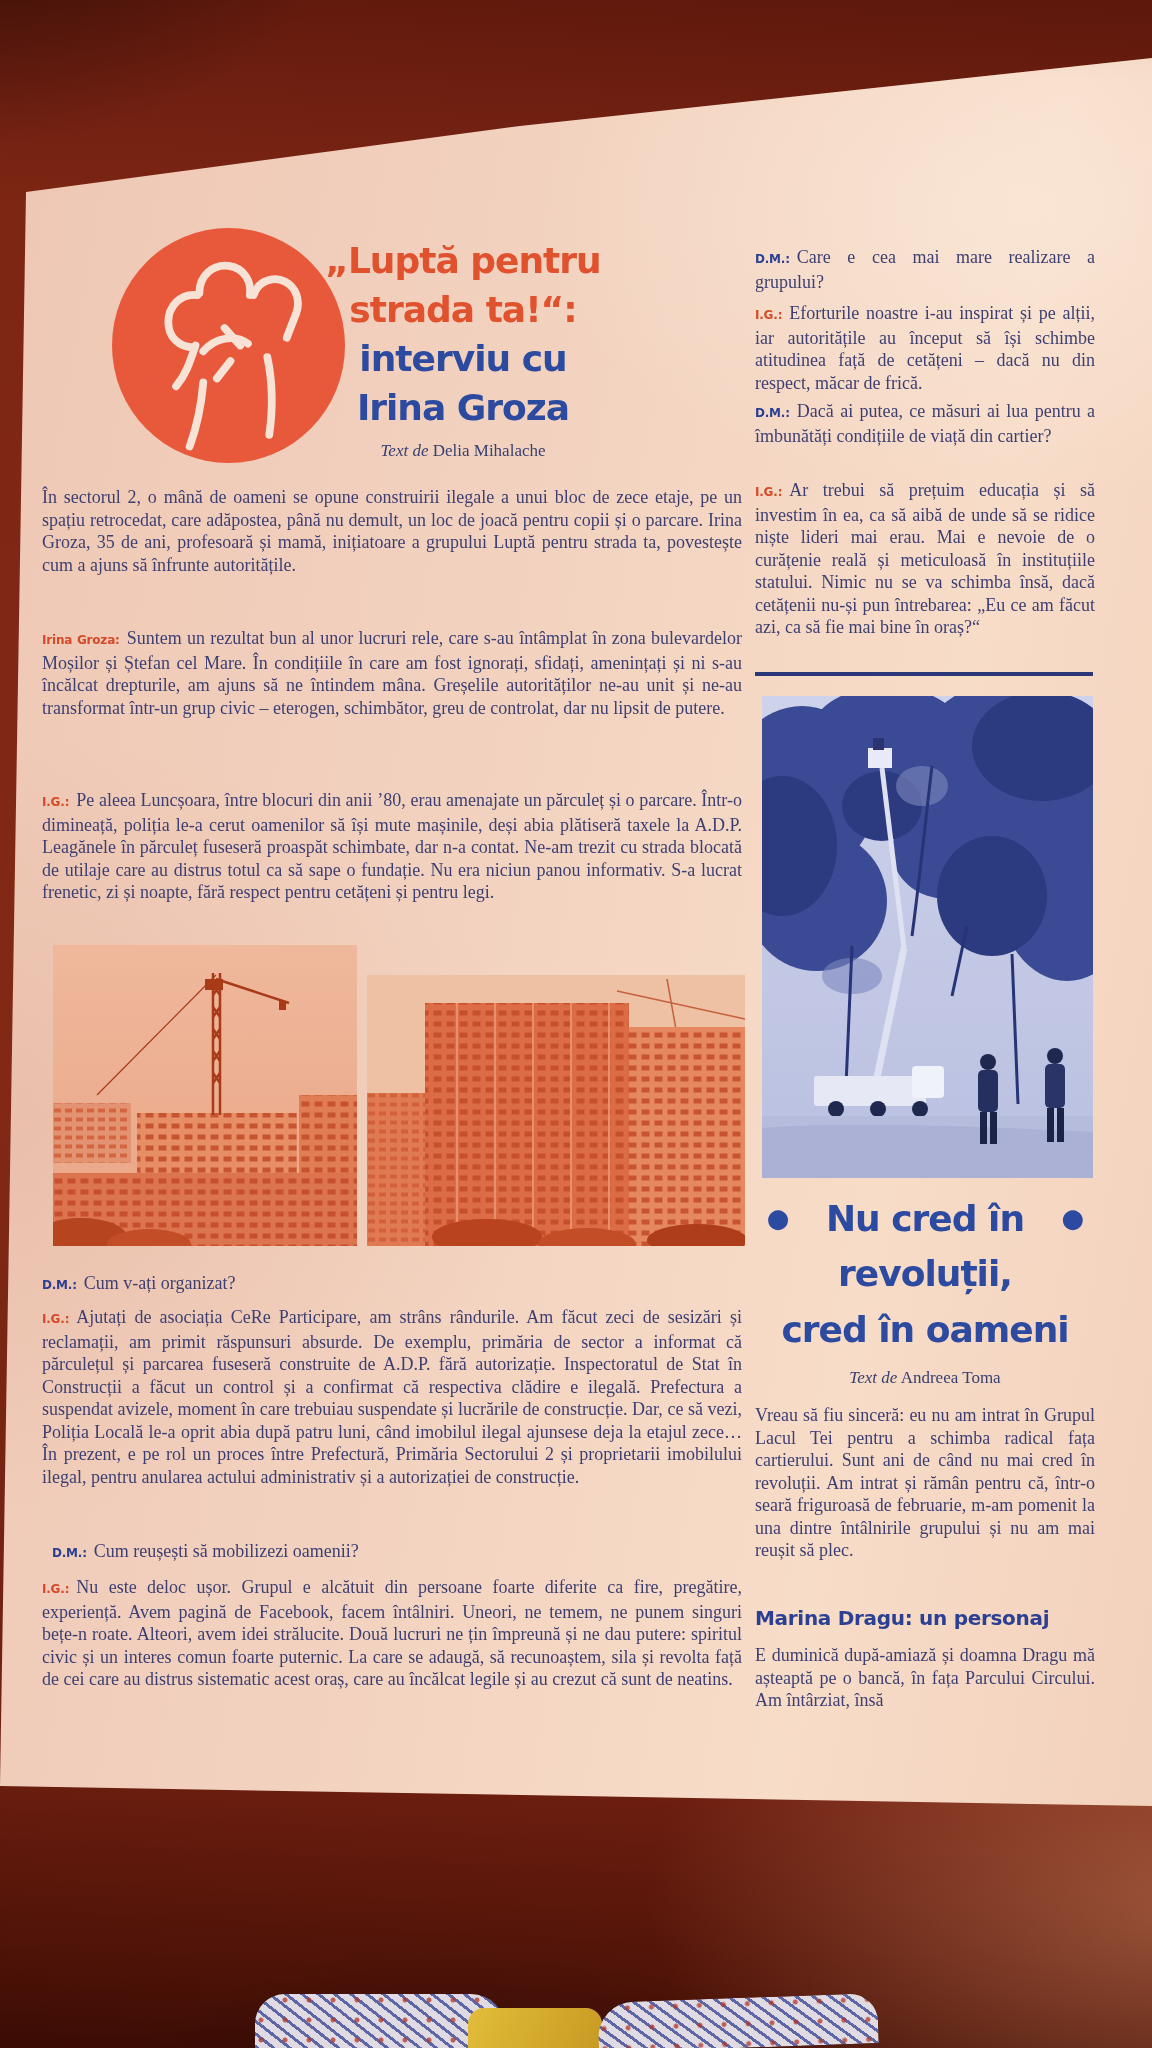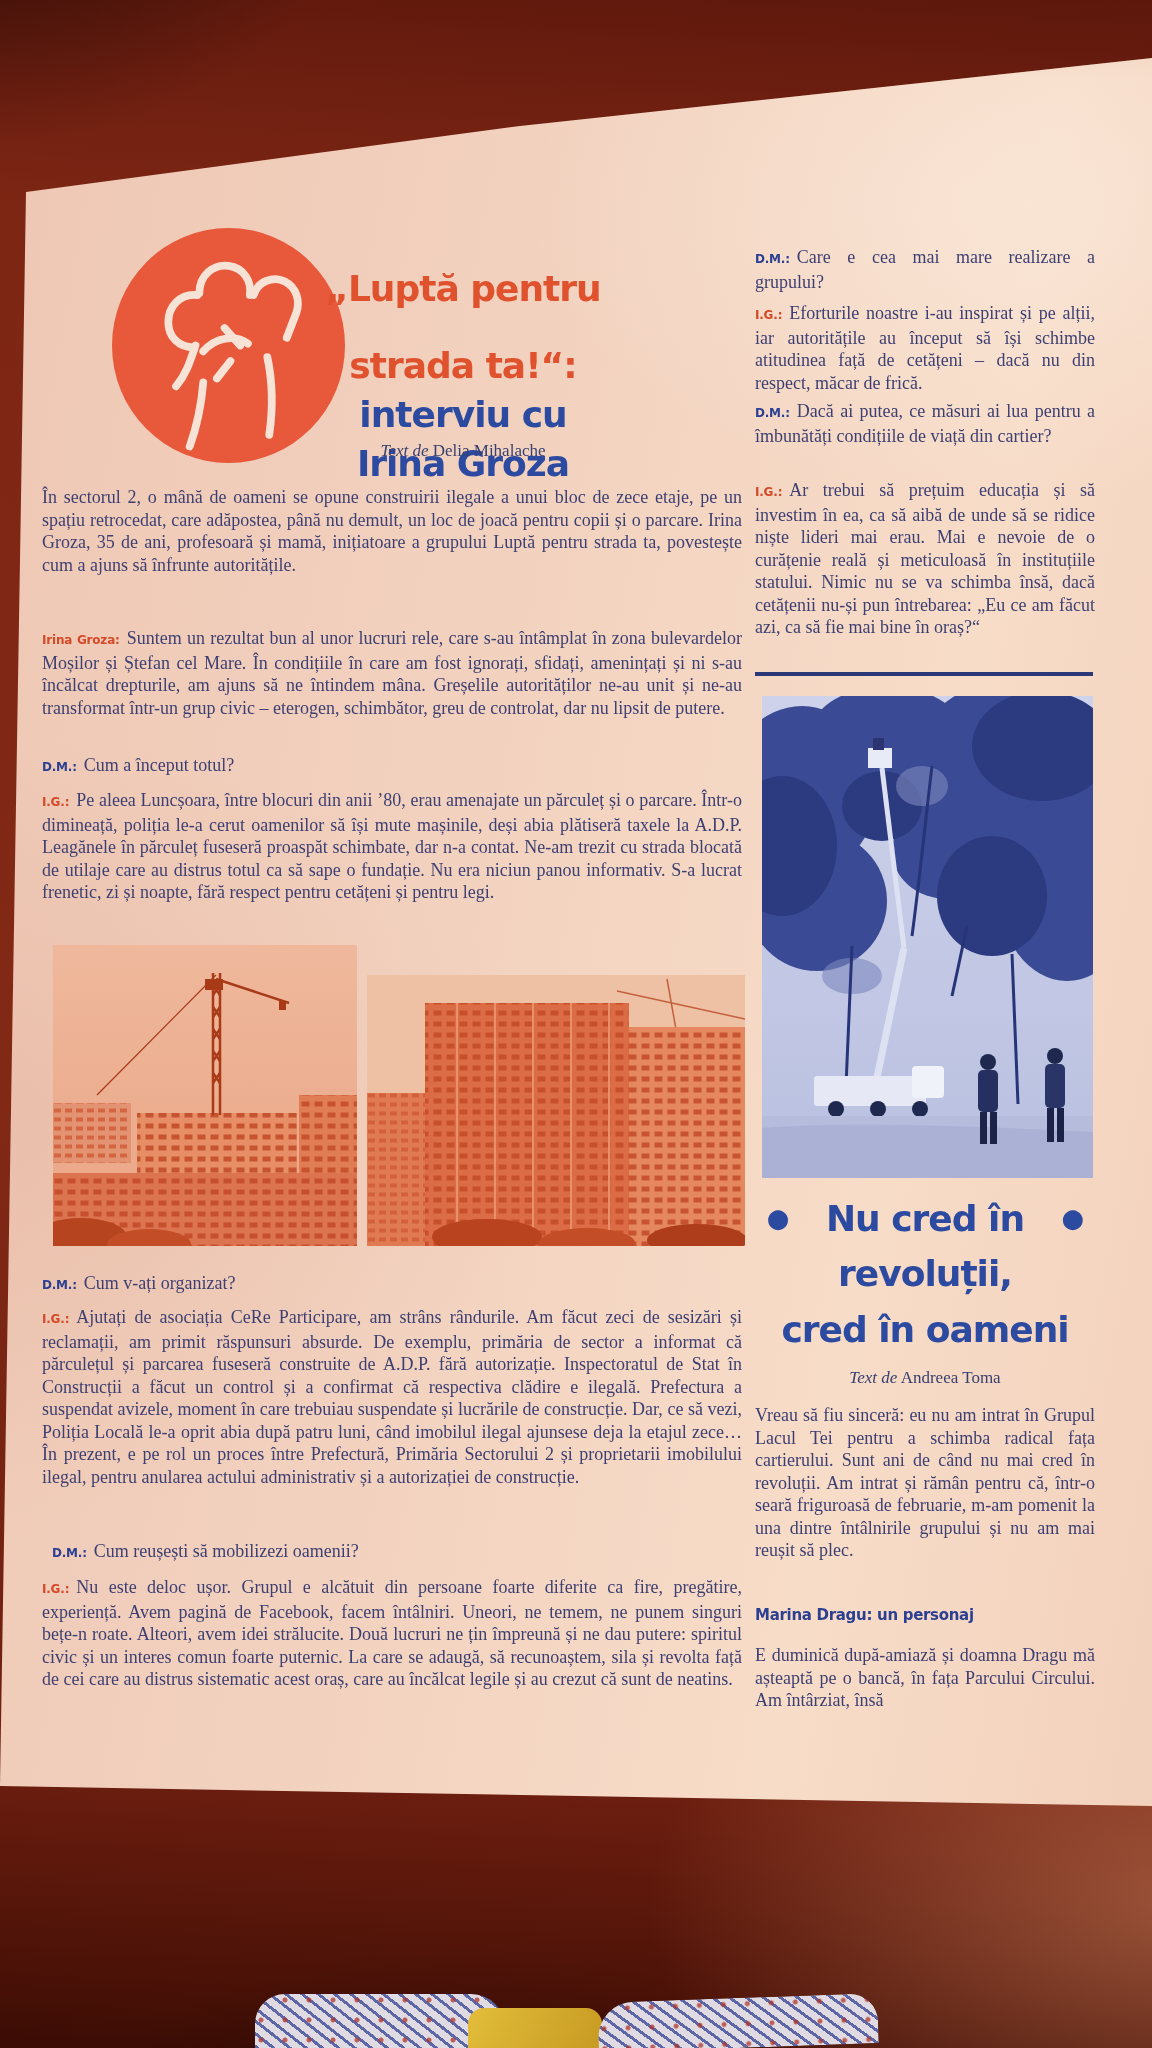--- a/index.html
+++ b/index.html
@@ -33,28 +33,28 @@
       radial-gradient(800px 600px at 2% 55%, rgba(205,130,105,.16), transparent 65%),
       linear-gradient(180deg, rgba(120,50,30,.10) 0%, transparent 4%, transparent 96%, rgba(120,50,30,.12) 100%);}
   .abs{position:absolute;}
   .serif{font-size:18px;line-height:22.5px;color:#3d3f72;text-align:justify;}
   .qa{margin:0;}
   .lbl{font-family:"DejaVu Sans",sans-serif;font-weight:bold;font-size:12px;margin-right:7px;letter-spacing:-0.2px;}
   .lbl.blue{color:#2b3f93;}
   .lbl.red{color:#d44a28;}
   .title-line{font-family:"DejaVu Sans",sans-serif;font-weight:bold;font-size:36px;line-height:49px;
     letter-spacing:-1px;text-align:center;}
-  .t-orange{color:#e0512d;margin-top:28px;}
+  .t-orange{color:#e0512d;}
   .t-blue{color:#2b4aa0;}
   .byline{font-size:17px;color:#38406f;text-align:center;}
   .it{font-style:italic;}
   .h2line{font-family:"DejaVu Sans",sans-serif;font-weight:bold;font-size:36px;line-height:56px;
     letter-spacing:-1px;color:#2b4aa0;text-align:center;}
   .h2line .dot{font-size:26px;vertical-align:4px;}
-  .subhead{font-family:"DejaVu Sans",sans-serif;font-weight:bold;font-size:15px;color:#2b3f93;letter-spacing:-0.3px;}
+  .subhead{font-family:"DejaVu Sans",sans-serif;font-weight:bold;font-size:20px;color:#2b3f93;letter-spacing:-0.3px;}
   .photo{position:absolute;display:block;}
   .rule{position:absolute;background:#2b3878;}
   .fist-badge{position:absolute;border-radius:50%;background:#e8593c;}
 </style>
 </head>
 <body>
 
 <div class="table-surface"></div>
 
 <div class="fabric" style="left:255px;top:1994px;width:250px;height:54px;border-radius:30px 34px 0 0;"></div>
@@ -87,23 +87,20 @@
   </div>
   <div class="abs byline" style="left:315px;top:441px;width:296px;">
     <span class="it">Text de</span>
     <span>Delia Mihalache</span>
   </div>
 
   <div class="abs serif" style="left:42px;top:486px;width:700px;">În sectorul 2, o mână de oameni se opune construirii ilegale a unui bloc de zece etaje, pe un spațiu retrocedat, care adăpostea, până nu demult, un loc de joacă pentru copii și o parcare. Irina Groza, 35 de ani, profesoară și mamă, inițiatoare a grupului Luptă pentru strada ta, povestește cum a ajuns să înfrunte autoritățile.</div>
 
   <p class="abs serif qa" style="left:42px;top:627px;width:700px;">
     <span class="lbl red">Irina Groza:</span><span>Suntem un rezultat bun al unor lucruri rele, care s-au întâmplat în zona bulevardelor Moșilor și Ștefan cel Mare. În condițiile în care am fost ignorați, sfidați, amenințați și ni s-au încălcat drepturile, am ajuns să ne întindem mâna. Greșelile autorităților ne-au unit și ne-au transformat într-un grup civic – eterogen, schimbător, greu de controlat, dar nu lipsit de putere.</span>
-  </p>
-  <p class="abs serif qa" style="left:42px;top:754px;width:700px;">
-    <span class="lbl blue">D.M.:</span><span>Cum a început totul?</span>
   </p>
   <p class="abs serif qa" style="left:42px;top:789px;width:700px;">
     <span class="lbl red">I.G.:</span><span>Pe aleea Luncșoara, între blocuri din anii ’80, erau amenajate un părculeț și o parcare. Într-o dimineață, poliția le-a cerut oamenilor să își mute mașinile, deși abia plătiseră taxele la A.D.P. Leagănele în părculeț fuseseră proaspăt schimbate, dar n-a contat. Ne-am trezit cu strada blocată de utilaje care au distrus totul ca să sape o fundație. Nu era niciun panou informativ. S-a lucrat frenetic, zi și noapte, fără respect pentru cetățeni și pentru legi.</span>
   </p>
 
   <svg class="photo" style="left:53px;top:945px;" width="304" height="301" viewBox="0 0 304 301">
     <defs>
       <linearGradient id="skyO" x1="0" y1="0" x2="0" y2="1">
         <stop offset="0" stop-color="#efb89c"></stop>
           <stop offset="1" stop-color="#eaa585"></stop>

